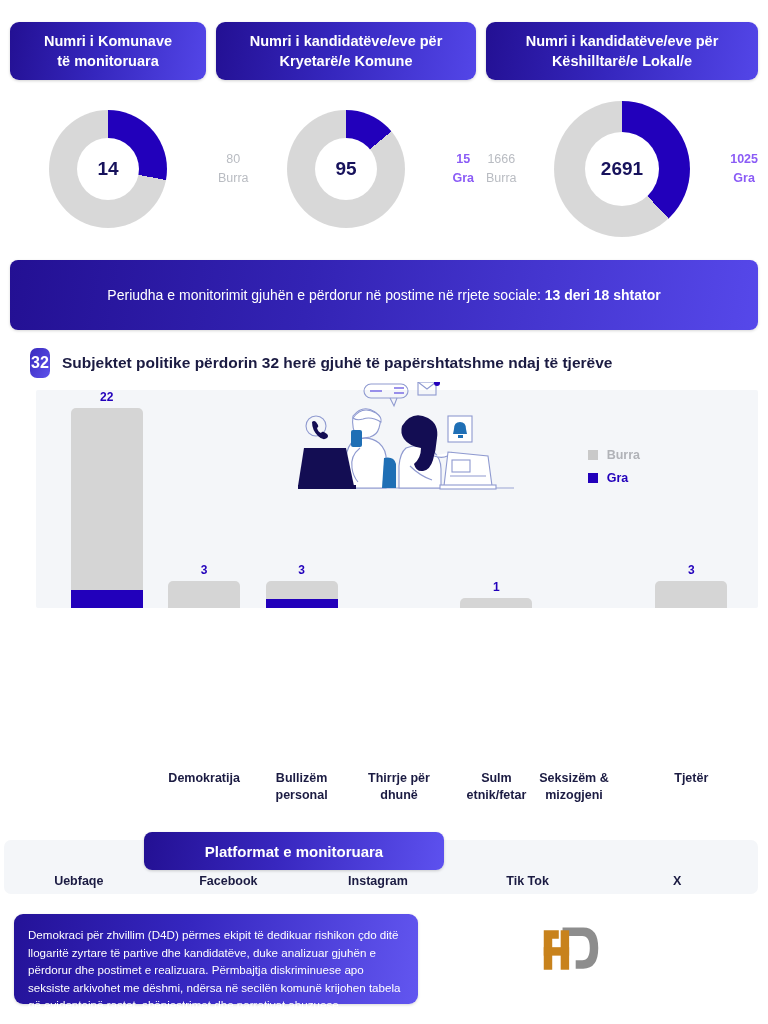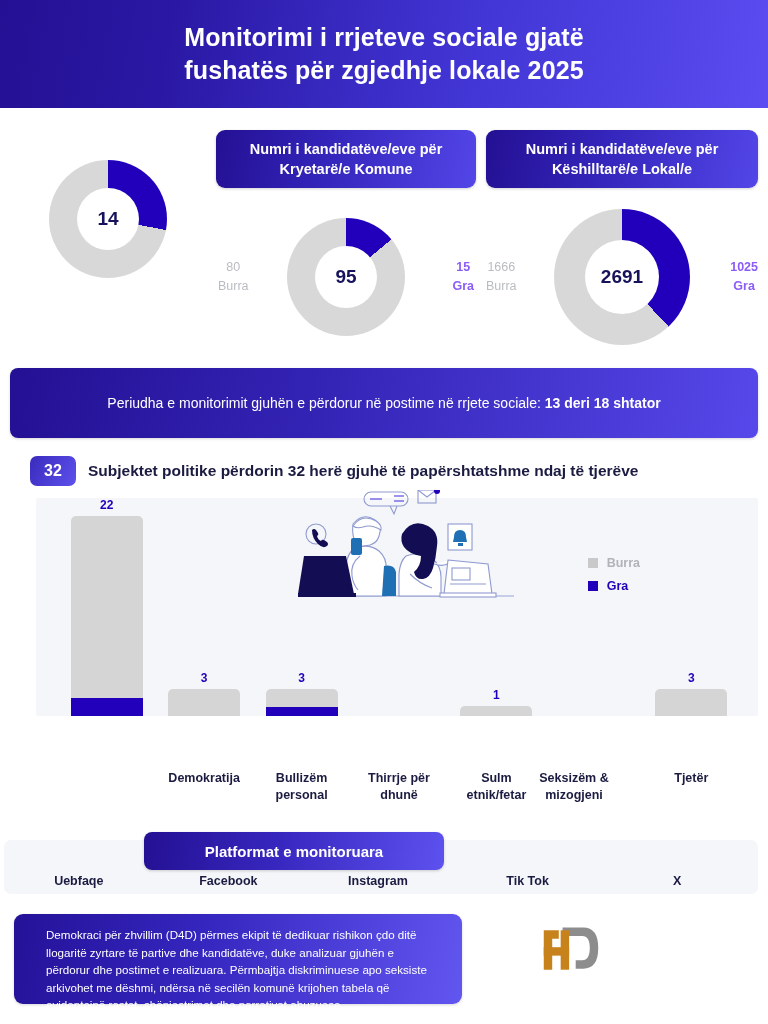--- a/index.html
+++ b/index.html
@@ -77,21 +77,21 @@
     margin: 16px 10px 0 10px; border-radius: 8px;
     background: linear-gradient(100deg,#231093 0%, #3323b4 40%, #5648ea 100%);
     color:#fff; font-size:14px; padding:27px 12px; text-align:center;
     box-shadow:0 1px 3px rgba(0,0,0,.16);
   }
   .period b { font-weight:700; }
 
   
   .subhead { display:flex; align-items:center; gap:12px; padding: 18px 10px 0 30px; }
   .badge32 {
-    width:46px; height:30px; border-radius:7px; flex:0 0 auto;
+    width:20px; height:30px; border-radius:7px; flex:0 0 auto;
     background: linear-gradient(120deg,#3a2bbd 0%, #5d51ec 100%);
     color:#fff; font-size:16px; font-weight:700;
     display:flex; align-items:center; justify-content:center;
   }
   .subhead .txt { font-size:15.5px; font-weight:700; color:#1b1b42; }
 
   
   .chart-panel {
     position:relative; margin: 12px 10px 0 36px; height: 218px;
     background:#f4f6f9; border-radius:2px;
@@ -139,47 +139,45 @@
     box-shadow:0 1px 3px rgba(0,0,0,.18);
   }
   .plat-item {
     position:absolute; top:42px; font-size:12.5px; font-weight:700;
     color:#1b1b42; text-align:center; white-space:nowrap;
   }
 
   
   .footer { position:absolute; left:0; right:0; top:906px; height:118px; }
   .foot-card {
-    position:absolute; left:14px; top:8px; width:448px; height:90px;
-    border-radius:9px; padding:12px 32px;
+    position:absolute; left:14px; top:8px; width:404px; height:90px;
+    border-radius:9px; padding:12px 14px;
     background: linear-gradient(100deg,#241298 0%, #3526bf 42%, #6256f0 100%);
     color:#fff; font-size:11.6px; line-height:1.52;
     box-shadow:0 1px 3px rgba(0,0,0,.16);
   }
   .logo { position:absolute; left:540px; top:18px; width:216px; height:72px; }
   .logo-txt { position:absolute; left:72px; top:4px; }
   .logo-url { font-size:8.5px; color:#c8821c; letter-spacing:.1px; }
   .logo-url b { color:#b5711a; font-weight:700; }
   .logo-line { font-size:11.4px; color:#3d3d3d; line-height:1.36; }
 </style>
 </head>
 <body>
 
 <div class="page">
 
-  <div class="header">
-    <h1>
-      <span>Monitorimi i rrjeteve sociale gjatë</span><br>
-      <span>fushatës për zgjedhje lokale 2025</span>
-    </h1>
-  </div>
 
   <div class="kpi-row">
 
     <div class="kpi c1">
+      <div class="kpi-pill">
+        <span>Numri i Komunave</span><br>
+        <span>të monitoruara</span>
+      </div>
       <div class="donut-wrap">
         <div class="donut" id="donut-0" style="background: conic-gradient(rgb(34, 0, 187) 0deg, rgb(34, 0, 187) 100.8deg, rgb(216, 216, 216) 100.8deg, rgb(216, 216, 216) 360deg);">
           <div class="hole">
             <span>14</span>
           </div>
         </div>
       </div>
     </div>
 
     <div class="kpi c2">

